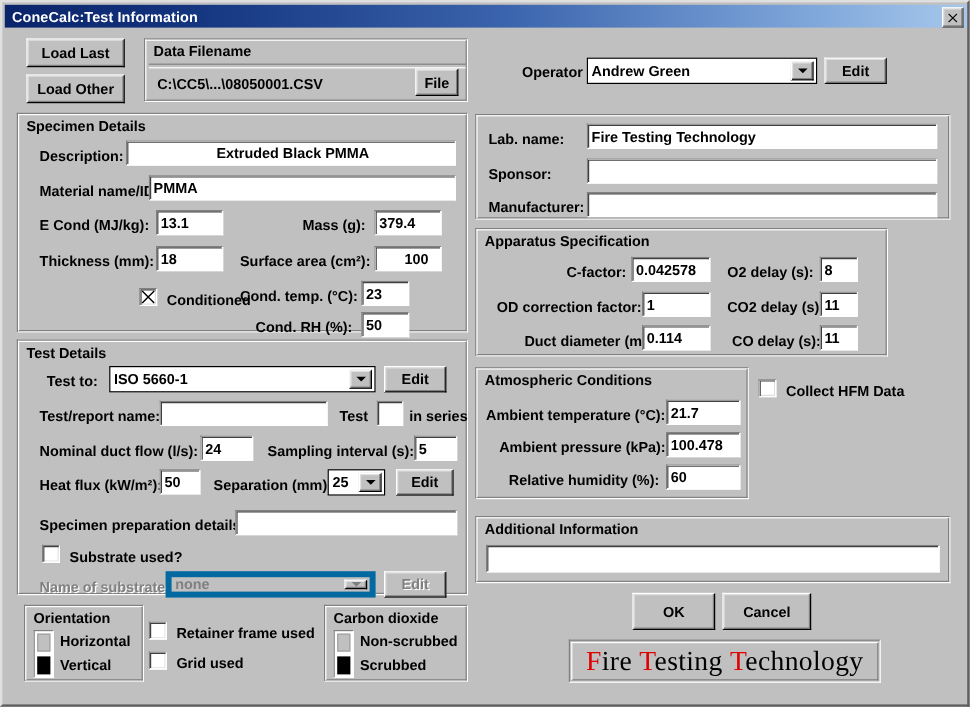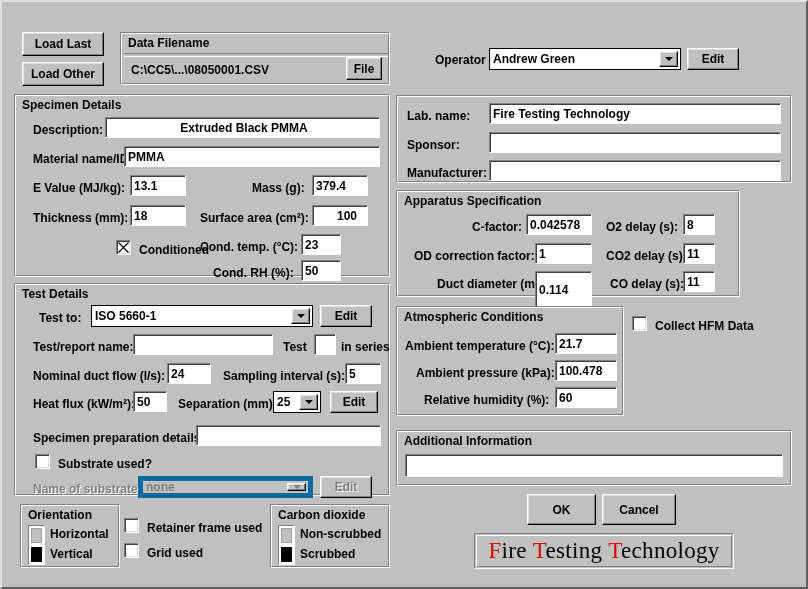--- a/index.html
+++ b/index.html
@@ -234,20 +234,28 @@
     white-space: nowrap;
     letter-spacing: 0.3px;
   }
   #ftt-logo .logotext .r { color: #e00000; }
 </style>
 </head>
 <body>
 
 <div id="app">
 
+  <div id="titlebar">
+    <span class="title-text">ConeCalc:Test Information</span>
+    <div class="close-btn">
+      <svg width="8" height="8" viewBox="0 0 8 8">
+        <path d="M0.5 0.5 L7.5 7.5 M7.5 0.5 L0.5 7.5" stroke="#000" stroke-width="1" fill="none"></path>
+      </svg>
+    </div>
+  </div>
 
   <div class="btn" style="left:20px; top:30px; width:82px; height:24px;">Load Last</div>
   <div class="btn" style="left:20px; top:60px; width:82px; height:24px;">Load Other</div>
 
   <div class="group" style="left:118px; top:30px; width:270px; height:53px;">
     <div class="inner"></div>
     <span class="gtitle">Data Filename</span>
     <div class="hline" style="left:3px; top:20px; width:264px;"></div>
     <span class="lbl" style="left:10px; top:30px;">C:\CC5\...\08050001.CSV</span>
     <div class="btn" style="left:225px; top:24px; width:36px; height:23px;">File</div>
@@ -269,21 +277,21 @@
     <span class="lbl" style="left:18px; top:28px;">Description:</span>
     <div class="field" style="left:90px; top:22px; width:275px; height:21px;justify-content:center;">
       <span>Extruded Black PMMA</span>
     </div>
 
     <span class="lbl" style="left:18px; top:57px;">Material name/ID:</span>
     <div class="field" style="left:109px; top:51px; width:256px; height:21px;">
       <span>PMMA</span>
     </div>
 
-    <span class="lbl" style="left:18px; top:86px;">E Value (MJ/kg):</span>
+    <span class="lbl" style="left:18px; top:86px;">E Cond (MJ/kg):</span>
     <div class="field" style="left:115px; top:80px; width:56px; height:21px;">
       <span>13.1</span>
     </div>
 
     <span class="lbl" style="left:237px; top:86px;">Mass (g):</span>
     <div class="field" style="left:297px; top:80px; width:56px; height:21px;">
       <span>379.4</span>
     </div>
 
     <span class="lbl" style="left:18px; top:116px;">Thickness (mm):</span>
@@ -441,21 +449,21 @@
     <span class="lbl" style="left:17px; top:58px;">OD correction factor:</span>
     <div class="field" style="left:138px; top:52px; width:57px; height:21px;">
       <span>1</span>
     </div>
     <span class="lbl" style="left:209px; top:58px;">CO2 delay (s):</span>
     <div class="field" style="left:286px; top:52px; width:32px; height:21px;">
       <span>11</span>
     </div>
 
     <span class="lbl" style="left:40px; top:86px;">Duct diameter (m):</span>
-    <div class="field" style="left:138px; top:80px; width:57px; height:37px;">
+    <div class="field" style="left:138px; top:80px; width:57px; height:21px;">
       <span>0.114</span>
     </div>
     <span class="lbl" style="left:213px; top:86px;">CO delay (s):</span>
     <div class="field" style="left:286px; top:80px; width:32px; height:21px;">
       <span>11</span>
     </div>
   </div>
 
   <div class="group" style="left:394px; top:304px; width:228px; height:110px;">
     <div class="inner"></div>

